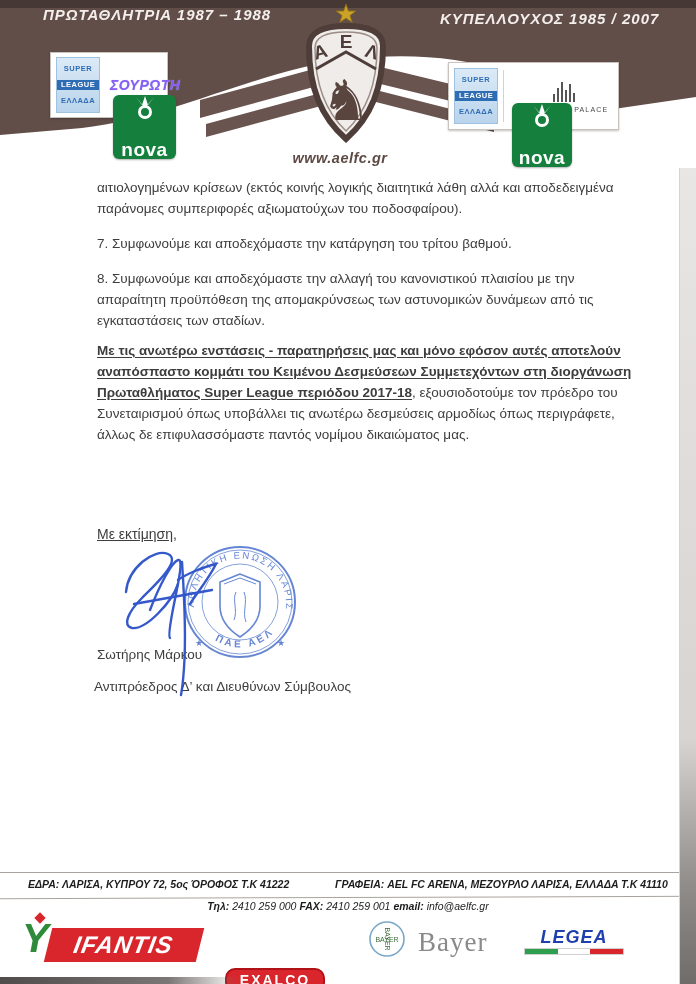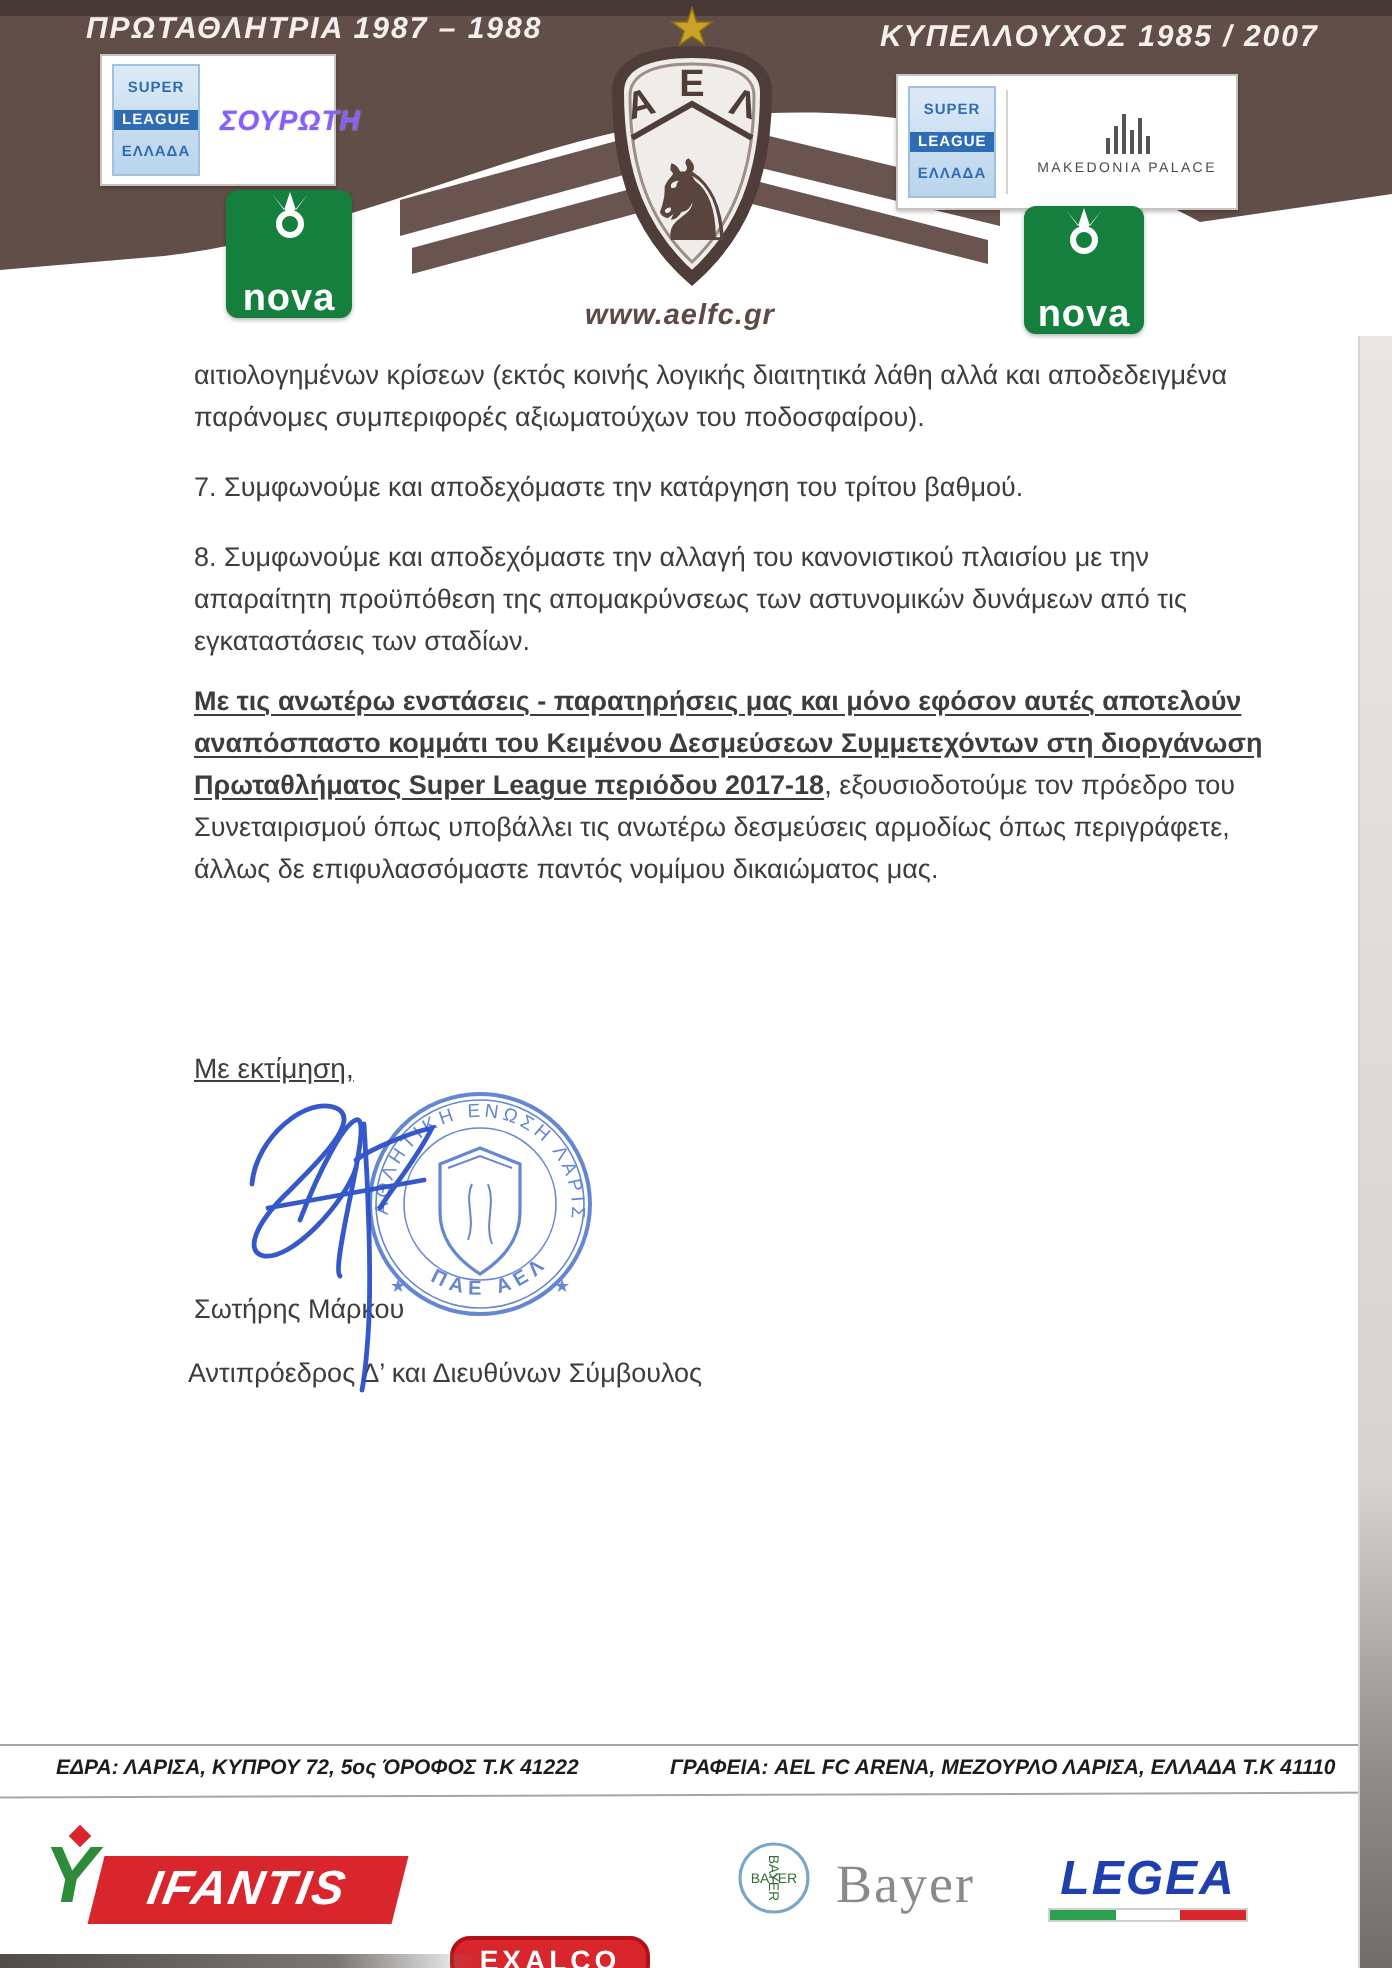--- a/index.html
+++ b/index.html
@@ -5,21 +5,21 @@
   html,body{margin:0;padding:0;background:#fff;}
   .page{position:relative;width:696px;height:984px;background:#fff;overflow:hidden;
         font-family:"Liberation Sans",sans-serif;color:#3d3d3d;}
   
   .banner-svg{position:absolute;left:0;top:0;z-index:1;}
   .honor{position:absolute;z-index:4;color:#f4efec;font-style:italic;font-weight:bold;
          font-size:15px;letter-spacing:1px;white-space:nowrap;}
   .honor.left{left:43px;top:6px;}
   .honor.right{left:440px;top:10px;}
   .logo-box{position:absolute;background:#fff;border:1px solid #c9c2bd;z-index:3;
-            display:flex;align-items:center;box-shadow:0 1px 2px rgba(0,0,0,.25);}
+            display:flex;align-items:center;box-shadow:0 1px 2px rgba(0,0,0,.25);margin-top:25px;}
   .logo-box.lb-left{left:50px;top:27px;width:116px;height:64px;}
   .logo-box.lb-right{left:448px;top:37px;width:169px;height:66px;}
   .sl-logo{width:42px;height:54px;margin-left:5px;border:1px solid #9fc2e0;
            background:linear-gradient(180deg,#dceaf6,#b9d4ec);display:flex;flex-direction:column;
            justify-content:space-evenly;text-align:center;flex-shrink:0;}
   .sl-row{font-size:7.5px;font-weight:bold;color:#2e6db4;letter-spacing:.5px;line-height:1;}
   .sl-row.mid{background:#2e6db4;color:#fff;padding:1px 4px;}
   .box-divider{width:1px;height:80%;background:#d8d2cc;margin:0 5px;}
   .sourotis{flex:1;text-align:right;font-weight:bold;font-style:italic;font-size:14px;
             color:#8b5cf6;text-shadow:0 0 1px #9cc0e8;letter-spacing:.5px;}
@@ -68,21 +68,21 @@
                    transform:skewX(-14deg);display:flex;align-items:center;justify-content:center;}
   .ifantis .redbar span{font-style:italic;font-weight:bold;font-size:24px;color:#fff;letter-spacing:1px;
                         transform:skewX(4deg);}
   .exalco{position:absolute;left:225px;top:12px;width:100px;text-align:center;}
   .exalco .ebox{background:#d9262c;border:2px solid #b01218;border-radius:10px;color:#fff;
                 font-weight:bold;font-size:14px;letter-spacing:2px;padding:2px 0;margin-top:40px;}
   .exalco .esub{font-size:5.5px;color:#c0392b;letter-spacing:1.4px;margin-top:3px;font-weight:bold;}
   .bayer{position:absolute;left:368px;top:4px;display:flex;align-items:flex-end;}
   .bayer-name{font-family:"Liberation Serif",serif;font-size:27px;color:#8a8a8a;margin-left:12px;letter-spacing:1px;}
   .legea{position:absolute;left:524px;top:12px;width:100px;text-align:center;}
-  .legea-name{font-style:italic;font-weight:bold;font-size:24px;color:#1f3fae;letter-spacing:1px;line-height:1;}
+  .legea-name{font-style:italic;font-weight:bold;font-size:18px;color:#1f3fae;letter-spacing:1px;line-height:1;}
   .legea-flag{display:flex;height:5px;margin-top:2px;border:1px solid #d0d0d0;}
   .legea-flag i{flex:1;display:block;}
   .legea-flag .g{background:#2e9e4f;}
   .legea-flag .w{background:#fff;}
   .legea-flag .r{background:#d9262c;}
   
   .edge-right{position:absolute;right:0;top:168px;bottom:0;width:16px;z-index:6;
               background:linear-gradient(180deg,rgba(230,228,226,.9) 0%,rgba(210,207,204,.9) 70%,#8f8c89 88%,#6f6c69 100%);
               border-left:1px solid #d5d2cf;}
   .edge-bottom{position:absolute;left:0;bottom:0;width:240px;height:7px;z-index:6;
@@ -232,20 +232,23 @@
 
   <div class="addr left">
     <b>ΕΔΡΑ:</b><span> ΛΑΡΙΣΑ, ΚΥΠΡΟΥ 72, 5ος ΌΡΟΦΟΣ  Τ.Κ 41222</span>
   </div>
   <div class="addr right">
     <b>ΓΡΑΦΕΙΑ:</b><span> AEL FC ARENA, ΜΕΖΟΥΡΛΟ  ΛΑΡΙΣΑ, ΕΛΛΑΔΑ Τ.Κ 41110</span>
   </div>
 
   <div class="rule r2"></div>
 
+  <div class="telline">
+    <b>Τηλ:</b><span> 2410 259 000 </span><b>FAX:</b><span> 2410 259 001 </span><b>email:</b><span> info@aelfc.gr</span>
+  </div>
 
   <div class="sponsors">
 
     <div class="ifantis">
       <span class="ybadge">Y</span>
       <span class="ydot"></span>
       <div class="redbar">
         <span>IFANTIS</span>
       </div>
     </div>

